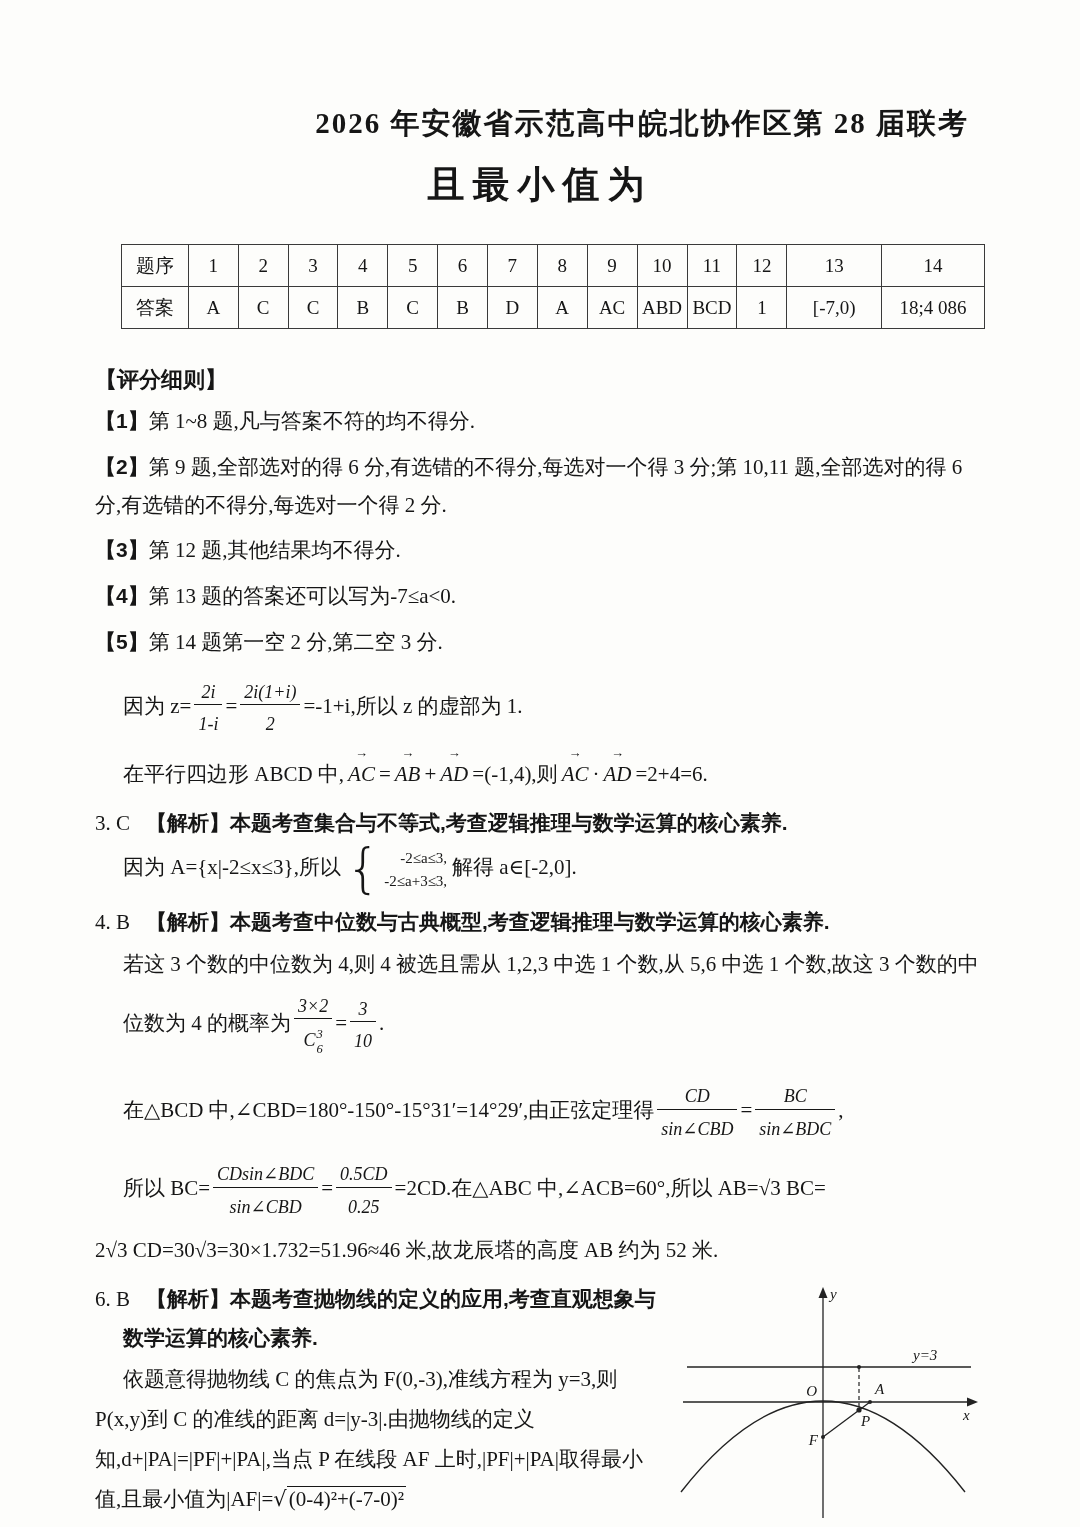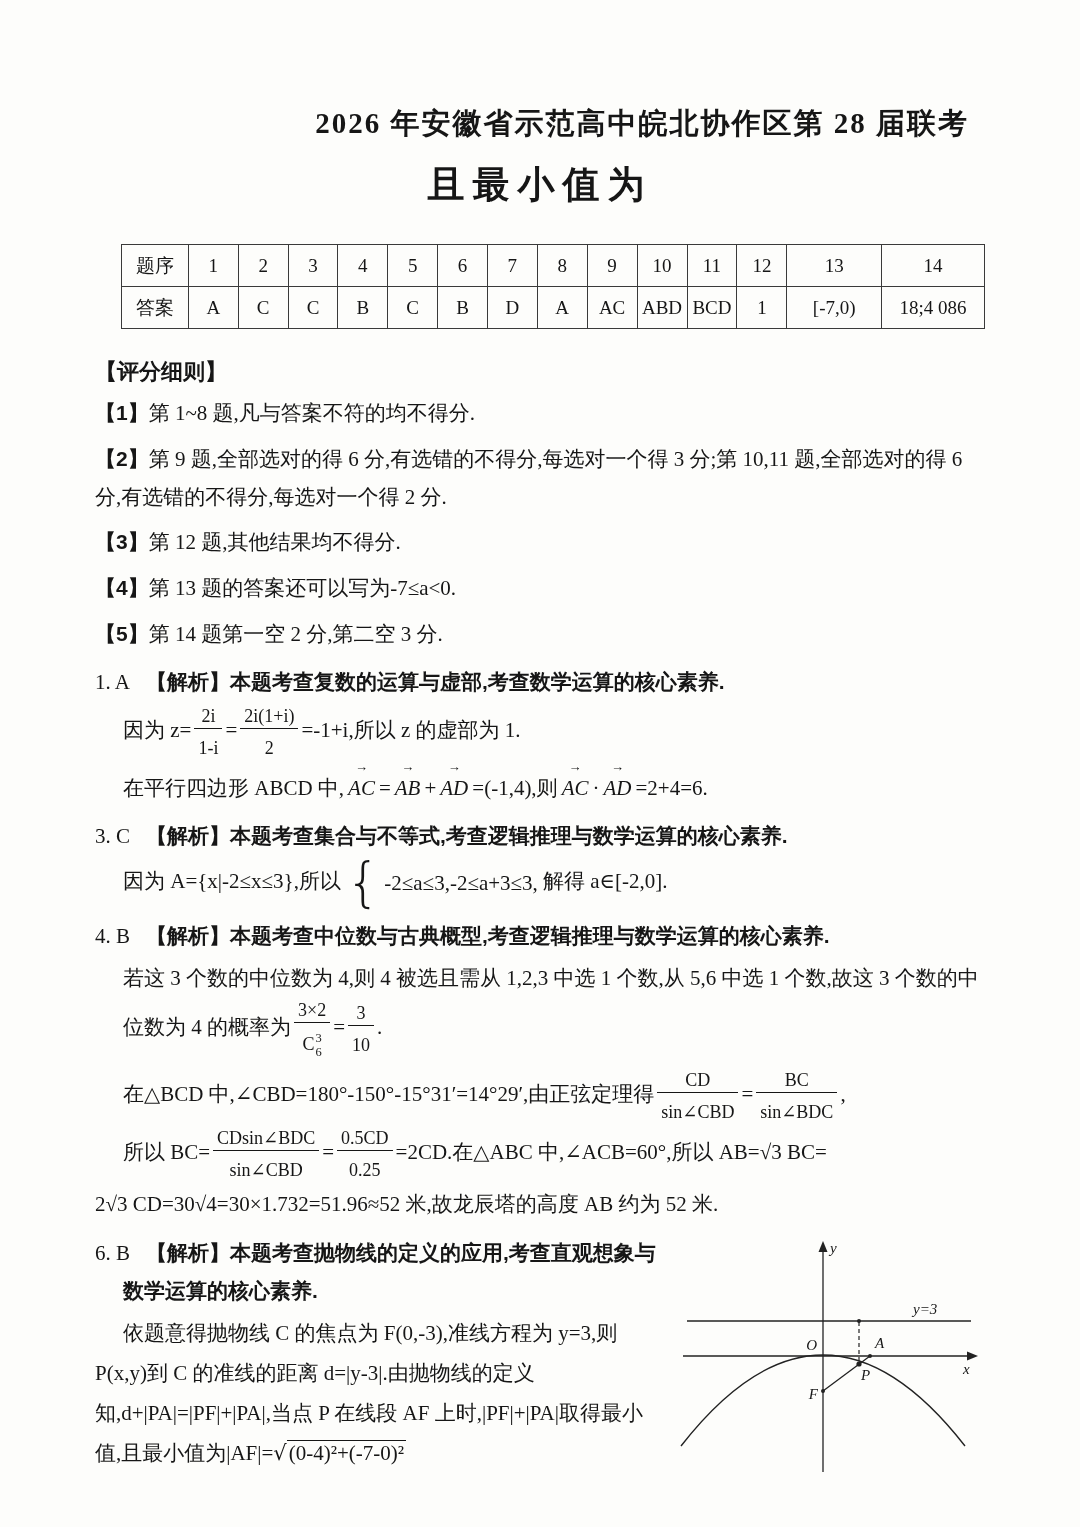--- a/index.html
+++ b/index.html
@@ -19,53 +19,53 @@
   table.answers{border-collapse:collapse;table-layout:fixed;margin:34px 0 2px 26px;}
   table.answers td{
     border:1.3px solid #3a3a3a;text-align:center;height:39px;font-size:19px;
     overflow:hidden;white-space:nowrap;
   }
   .c-head{width:64px;}
   .c-n{width:47px;}
   .c-13{width:92px;}
   .c-14{width:100px;}
   
-  .scoring{margin-top:28px;}
+  .scoring{margin-top:36px;}
   .scoring-heading{
     font-size:22px;font-weight:700;font-family:"Liberation Sans","DejaVu Sans",sans-serif;
   }
   .rule{margin:7px 0;font-size:21px;line-height:1.8;}
   .rule-marker{font-weight:700;font-family:"Liberation Sans","DejaVu Sans",sans-serif;}
   
   .solution{margin-top:9px;font-size:21px;}
   .sol-head{margin:0;line-height:1.8;}
   .sol-label{margin-right:16px;}
   .sol-intro{font-weight:700;font-family:"Liberation Sans","DejaVu Sans",sans-serif;}
   .sol-body{margin:3px 0 0 0;line-height:1.9;}
   .indent{padding-left:28px;}
   .hang{padding-left:28px;text-indent:-28px;}
   .findent{text-indent:28px;}
   
   .frac{
     display:inline-block;vertical-align:middle;text-align:center;
-    font-size:18px;line-height:1.25;margin:0 3px;
+    font-size:18px;line-height:1.25;margin:10px 3px;font-style:italic;
   }
   .frac .num{display:block;padding:0 4px 1px 4px;}
   .frac .den{display:block;border-top:1.3px solid #161616;padding:8px 4px 0 4px;}
   .vec{position:relative;display:inline-block;margin:0 4px;font-style:italic;}
   .vec::before{
     content:"→";position:absolute;left:50%;top:-14px;transform:translateX(-50%);
     font-size:13px;font-style:normal;
   }
   .system{display:inline-flex;align-items:center;vertical-align:middle;margin:0 5px;}
   .sys-brace{
     font-size:54px;font-weight:300;line-height:0.9;margin-right:4px;
     font-family:"DejaVu Sans",sans-serif;
   }
-  .sys-rows{display:inline-flex;flex-direction:row;font-size:21px;line-height:1.55;text-align:right;}
+  .sys-rows{display:inline-flex;flex-direction:column;font-size:15px;line-height:1.55;text-align:right;}
   .supsub{
     display:inline-flex;flex-direction:column;font-size:12.5px;line-height:1.15;
     margin-left:1px;vertical-align:middle;text-align:left;
   }
   .sqrt{white-space:nowrap;}
   .sqrt-sign{font-family:"DejaVu Sans",sans-serif;}
   .rad{border-top:1.3px solid #161616;padding:0 2px;}
   
   .sol-6{overflow:hidden;}
   .fig{float:right;width:312px;margin:2px 0 2px 10px;}
@@ -126,21 +126,20 @@
     <p class="rule"><span class="rule-marker">【1】</span><span>第 1~8 题,凡与答案不符的均不得分.</span></p>
     <p class="rule"><span class="rule-marker">【2】</span><span>第 9 题,全部选对的得 6 分,有选错的不得分,每选对一个得 3 分;第 10,11 题,全部选对的得 6 分,有选错的不得分,每选对一个得 2 分.</span></p>
     <p class="rule"><span class="rule-marker">【3】</span><span>第 12 题,其他结果均不得分.</span></p>
     <p class="rule"><span class="rule-marker">【4】</span><span>第 13 题的答案还可以写为-7≤a&lt;0.</span></p>
     <p class="rule"><span class="rule-marker">【5】</span><span>第 14 题第一空 2 分,第二空 3 分.</span></p>
   </section>
 
   <section>
 
     <div class="solution">
-      <p class="sol-head"><span class="sol-label">1. A</span><span class="sol-intro">【解析】本题考查复数的运算与虚部,考查数学运算的核心素养.</span></p>
       <p class="sol-body indent"><span>因为 z=</span><span class="frac"><span class="num">2i</span><span class="den">1-i</span></span><span>=</span><span class="frac"><span class="num">2i(1+i)</span><span class="den">2</span></span><span>=-1+i,所以 z 的虚部为 1.</span></p>
     </div>
 
     <div class="solution">
       <p class="sol-body indent"><span>在平行四边形 ABCD 中,</span><span class="vec">AC</span><span>=</span><span class="vec">AB</span><span>+</span><span class="vec">AD</span><span>=(-1,4),则</span><span class="vec">AC</span><span>·</span><span class="vec">AD</span><span>=2+4=6.</span></p>
     </div>
 
     <div class="solution">
       <p class="sol-head"><span class="sol-label">3. C</span><span class="sol-intro">【解析】本题考查集合与不等式,考查逻辑推理与数学运算的核心素养.</span></p>
       <p class="sol-body indent"><span>因为 A={x|-2≤x≤3},所以</span><span class="system">
@@ -156,21 +155,21 @@
       <p class="sol-head"><span class="sol-label">4. B</span><span class="sol-intro">【解析】本题考查中位数与古典概型,考查逻辑推理与数学运算的核心素养.</span></p>
       <p class="sol-body indent"><span>若这 3 个数的中位数为 4,则 4 被选且需从 1,2,3 中选 1 个数,从 5,6 中选 1 个数,故这 3 个数的中位数为 4 的概率为</span><span class="frac"><span class="num">3×2</span><span class="den"><span>C</span><span class="supsub">
                 <span>3</span>
                 <span>6</span>
               </span></span></span><span>=</span><span class="frac"><span class="num">3</span><span class="den">10</span></span><span>.</span></p>
     </div>
 
     <div class="solution">
       <p class="sol-body indent"><span>在△BCD 中,∠CBD=180°-150°-15°31′=14°29′,由正弦定理得</span><span class="frac"><span class="num">CD</span><span class="den">sin∠CBD</span></span><span>=</span><span class="frac"><span class="num">BC</span><span class="den">sin∠BDC</span></span><span>,</span></p>
       <p class="sol-body indent"><span>所以 BC=</span><span class="frac"><span class="num">CDsin∠BDC</span><span class="den">sin∠CBD</span></span><span>=</span><span class="frac"><span class="num">0.5CD</span><span class="den">0.25</span></span><span>=2CD.在△ABC 中,∠ACB=60°,所以 AB=√3 BC=</span></p>
-      <p class="sol-body">2√3 CD=30√4=30×1.732=51.96≈52 米,故龙辰塔的高度 AB 约为 52 米.</p>
+      <p class="sol-body">2√3 CD=30√3=30×1.732=51.96≈46 米,故龙辰塔的高度 AB 约为 52 米.</p>
     </div>
 
     <div class="solution sol-6">
       <figure class="fig">
         <svg width="312" height="242" viewBox="0 0 312 242">
 
           <line x1="14" y1="85" x2="298" y2="85" stroke="#222" stroke-width="1.3"></line>
 
           <line x1="10" y1="120" x2="296" y2="120" stroke="#222" stroke-width="1.3"></line>
           <polygon points="294,115.5 305,120 294,124.5" fill="#222"></polygon>

